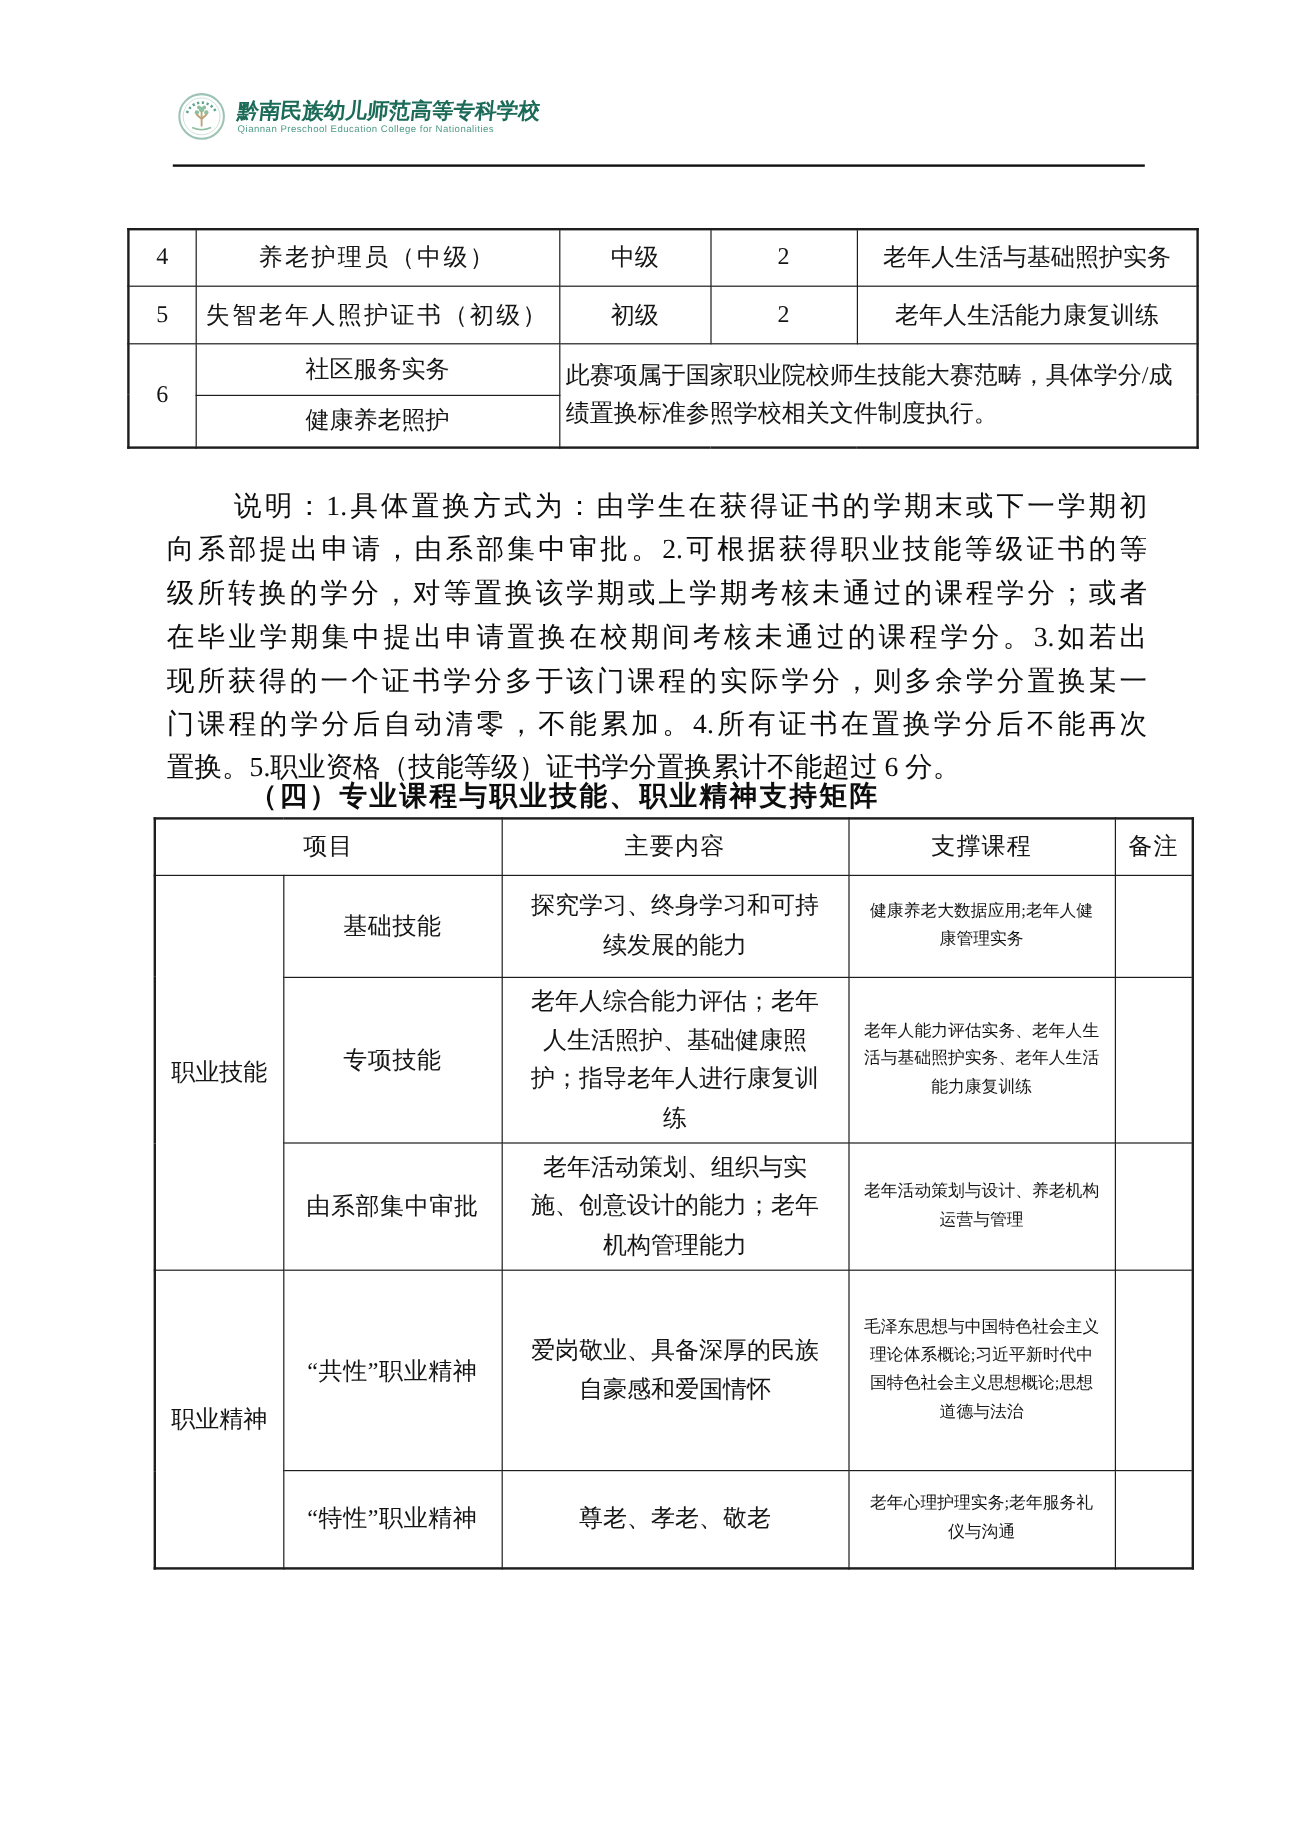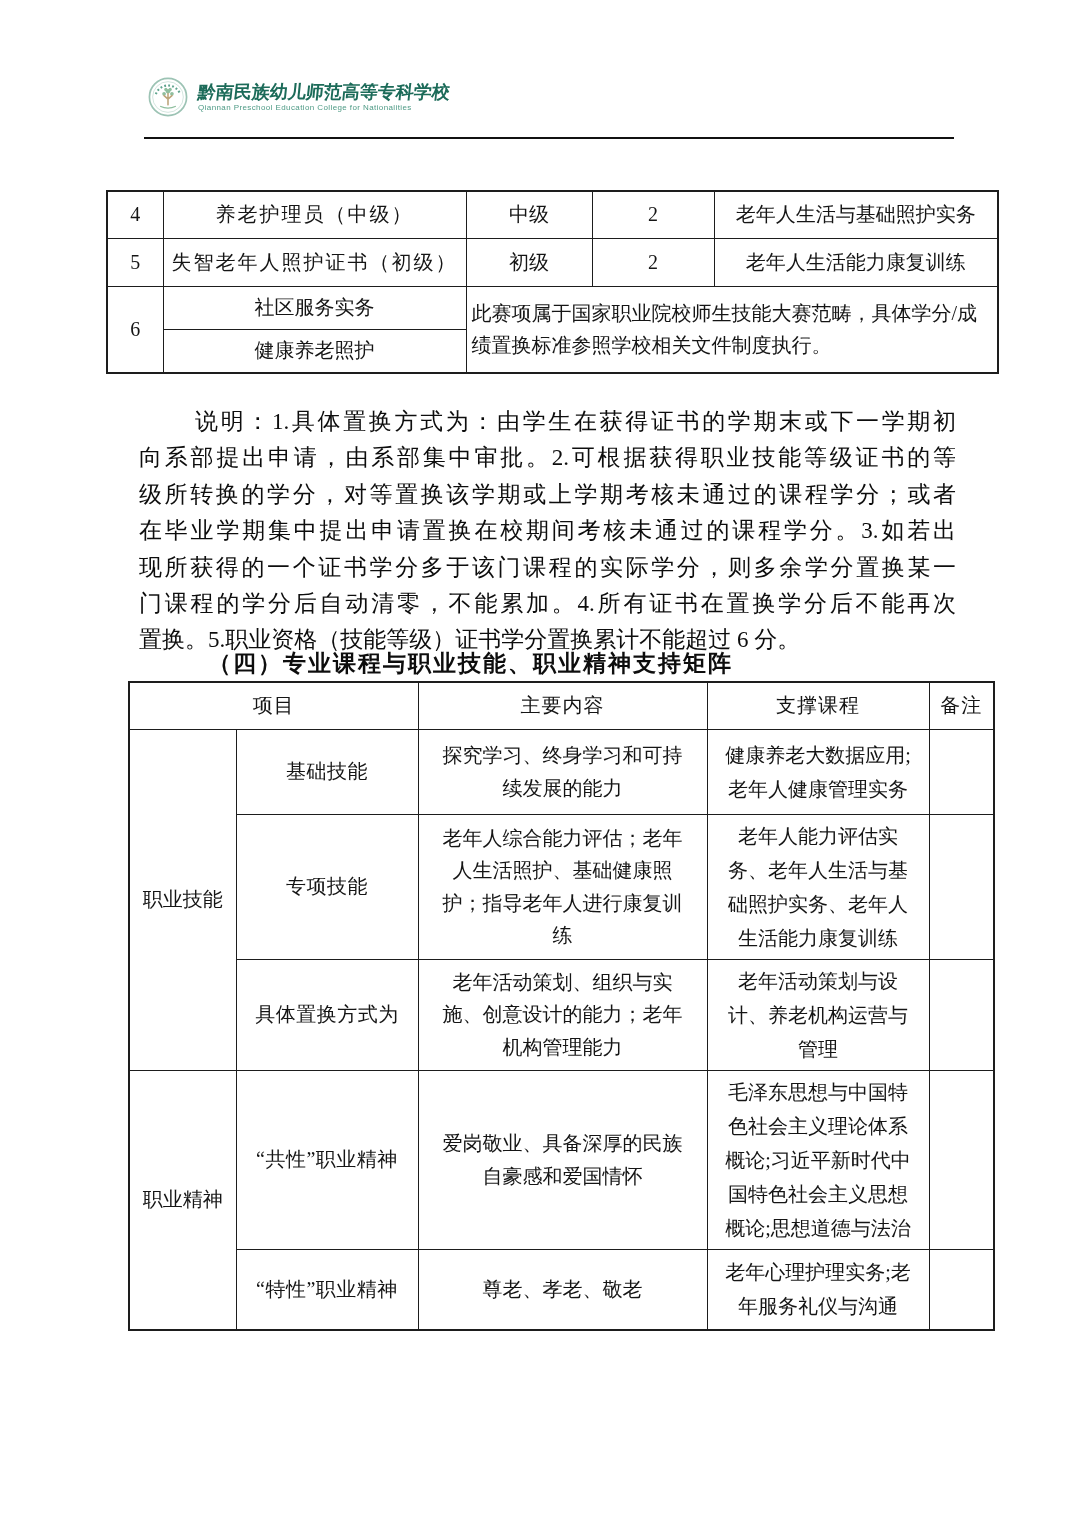--- a/index.html
+++ b/index.html
@@ -31,21 +31,21 @@
     padding:2px 4px; overflow:hidden; font-weight:normal;
   }
   .t1 { left:106px; top:190px; width:891px; font-size:20px; }
   .t1 .cert-name { letter-spacing:2px; }
   .t1 .note-cell {
     text-align:left; font-size:20px; line-height:1.6; padding:2px 4px 2px 5px;margin-left:33px;
   }
   .t2 { left:128px; top:681px; width:865px; font-size:20px; }
   .t2 th { font-weight:normal; letter-spacing:1px; }
   .t2 .content-cell { line-height:1.62; padding:4px 22px; }
-  .t2 .courses-cell { line-height:1.7; font-size:20px; padding:4px 11px;text-align:center; }
+  .t2 .courses-cell { line-height:1.7; font-size:14px; padding:4px 11px;text-align:center; }
   .t2 .sub-cell { letter-spacing:0.5px; }
 
   
   .notes { left:139px; top:404px; width:817px; font-size:23px; color:#0d0d0d; }
   .note-line {
     height:36.4px; line-height:36.4px; overflow:hidden;
     text-align:justify; text-align-last:justify; text-justify:inter-character;
   }
   .note-line:first-child { text-indent:56px; }
   .note-line:last-child { text-align-last:left; }
@@ -150,21 +150,21 @@
       <td class="courses-cell">健康养老大数据应用;老年人健康管理实务</td>
       <td></td>
     </tr>
     <tr style="height:132px">
       <td class="sub-cell">专项技能</td>
       <td class="content-cell">老年人综合能力评估；老年人生活照护、基础健康照护；指导老年人进行康复训练</td>
       <td class="courses-cell">老年人能力评估实务、老年人生活与基础照护实务、老年人生活能力康复训练</td>
       <td></td>
     </tr>
     <tr style="height:103px">
-      <td class="sub-cell">具体置换方式为</td>
+      <td class="sub-cell">由系部集中审批</td>
       <td class="content-cell">老年活动策划、组织与实施、创意设计的能力；老年机构管理能力</td>
       <td class="courses-cell">老年活动策划与设计、养老机构运营与管理</td>
       <td></td>
     </tr>
 
     <tr style="height:167px">
       <td rowspan="2">职业精神</td>
       <td class="sub-cell">“共性”职业精神</td>
       <td class="content-cell">爱岗敬业、具备深厚的民族自豪感和爱国情怀</td>
       <td class="courses-cell">毛泽东思想与中国特色社会主义理论体系概论;习近平新时代中国特色社会主义思想概论;思想道德与法治</td>

